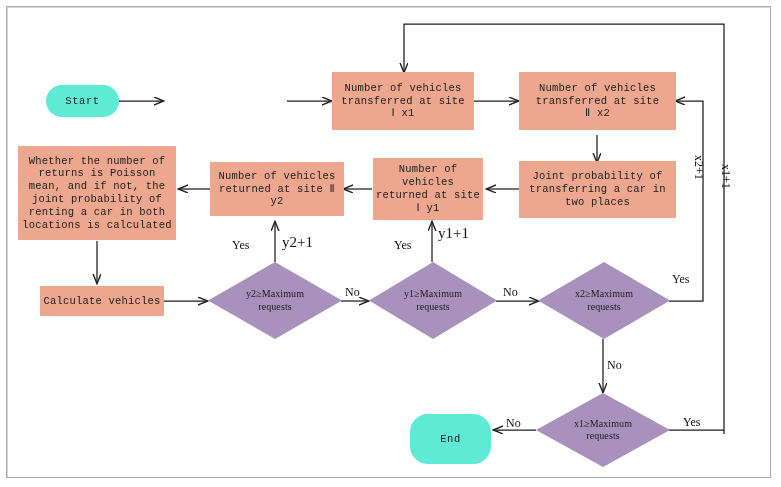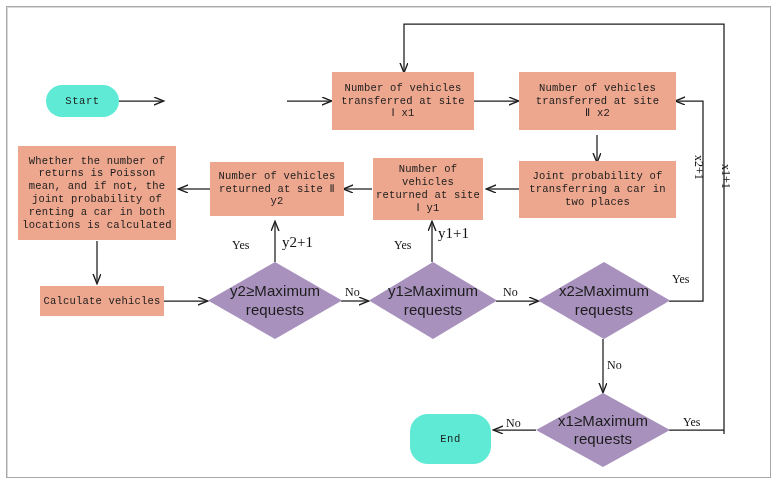--- a/index.html
+++ b/index.html
@@ -55,22 +55,22 @@
   }
   .term {
     background: #5eead4;
     border-radius: 18px;
     font-family: "Liberation Mono", "DejaVu Sans Mono", monospace;
     font-size: 10.5px;
     letter-spacing: 0.6px;
   }
   .dec {
     background: transparent;
-    font-family: Liberation Sans, sans-serif;
-    font-size: 15px;
+    font-family: Liberation Serif, serif;
+    font-size: 10px;
     letter-spacing: 0.1px;
   }
   .dec .diamond-shape {
     position: absolute;
     left: 0; top: 0;
     width: 100%;
     height: 100%;
     background: #a891bd;
     clip-path: polygon(50% 0%, 100% 50%, 50% 100%, 0% 50%);
     z-index: -1;

